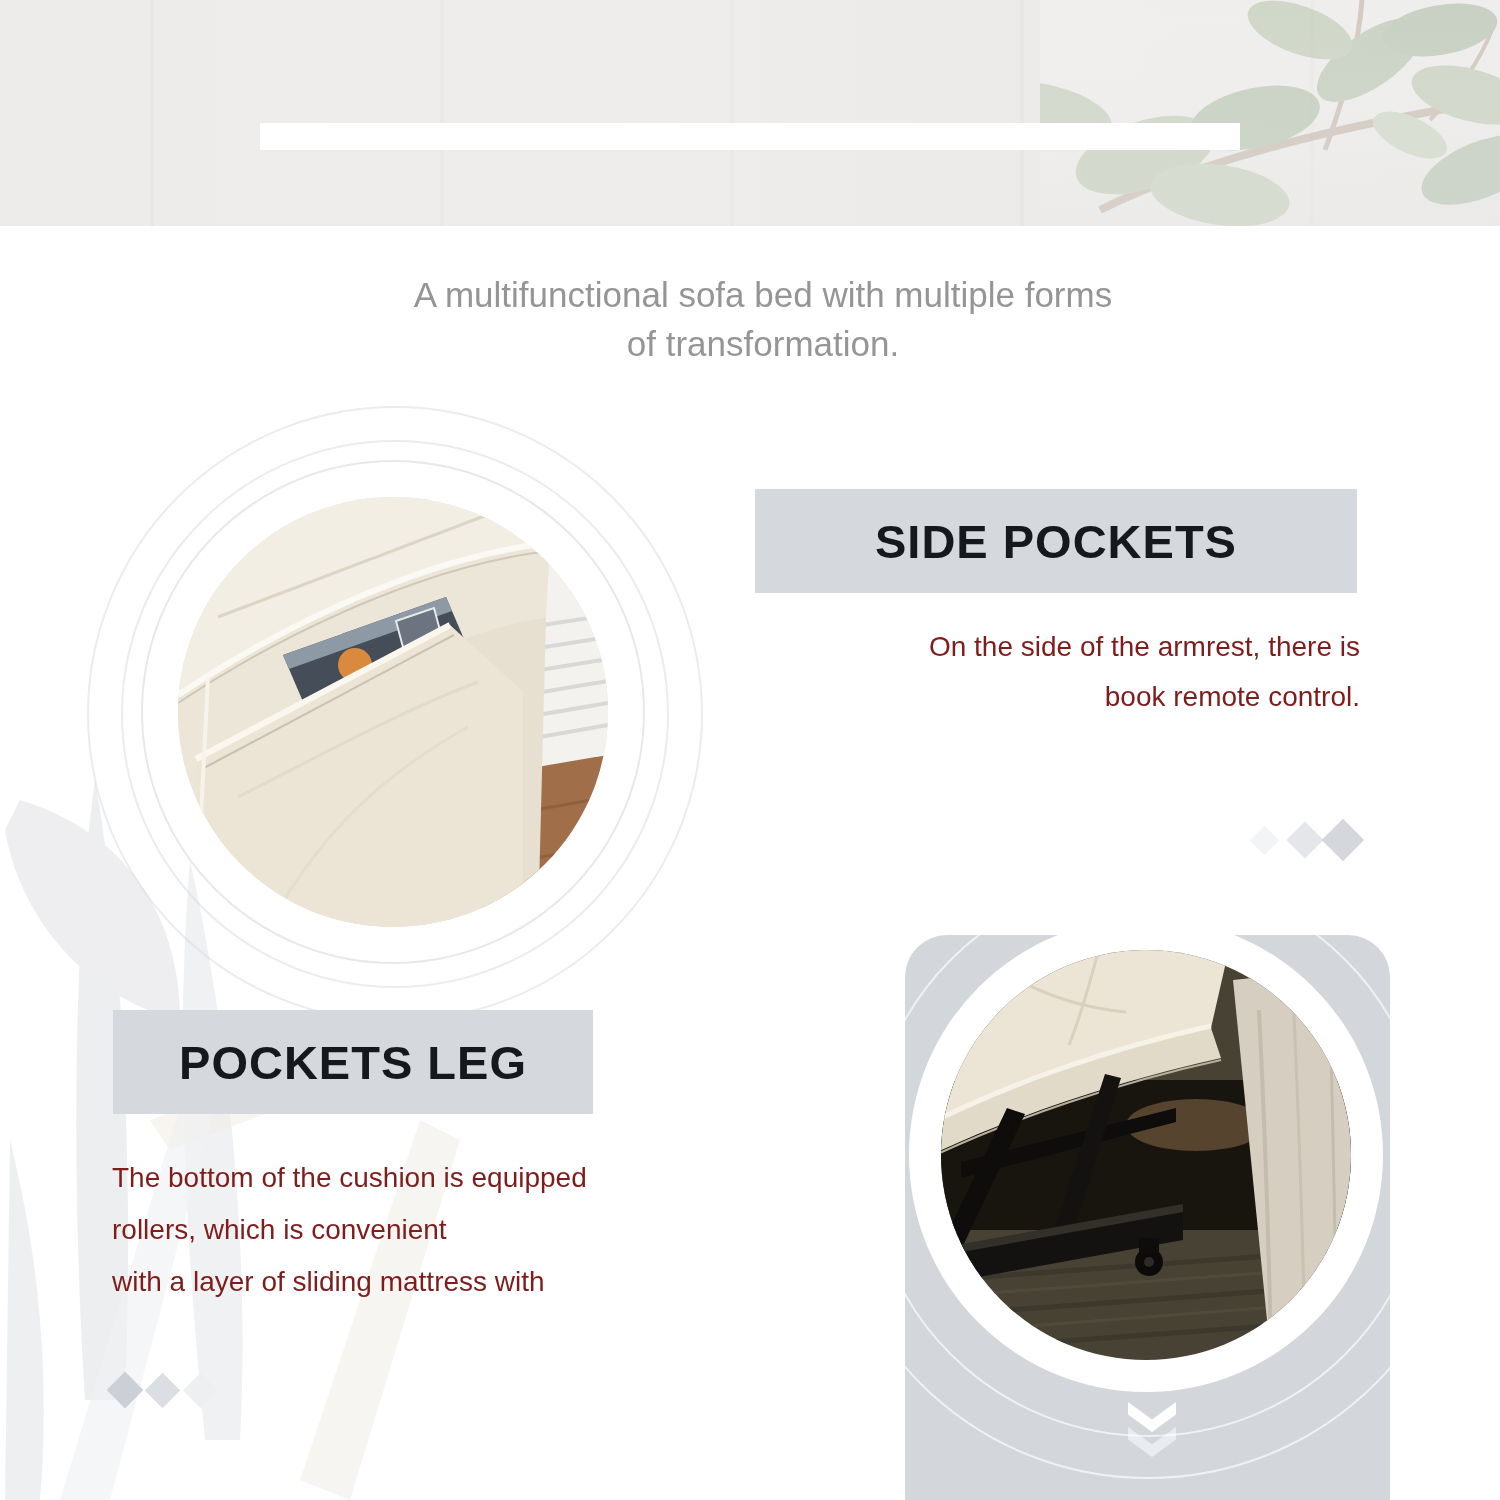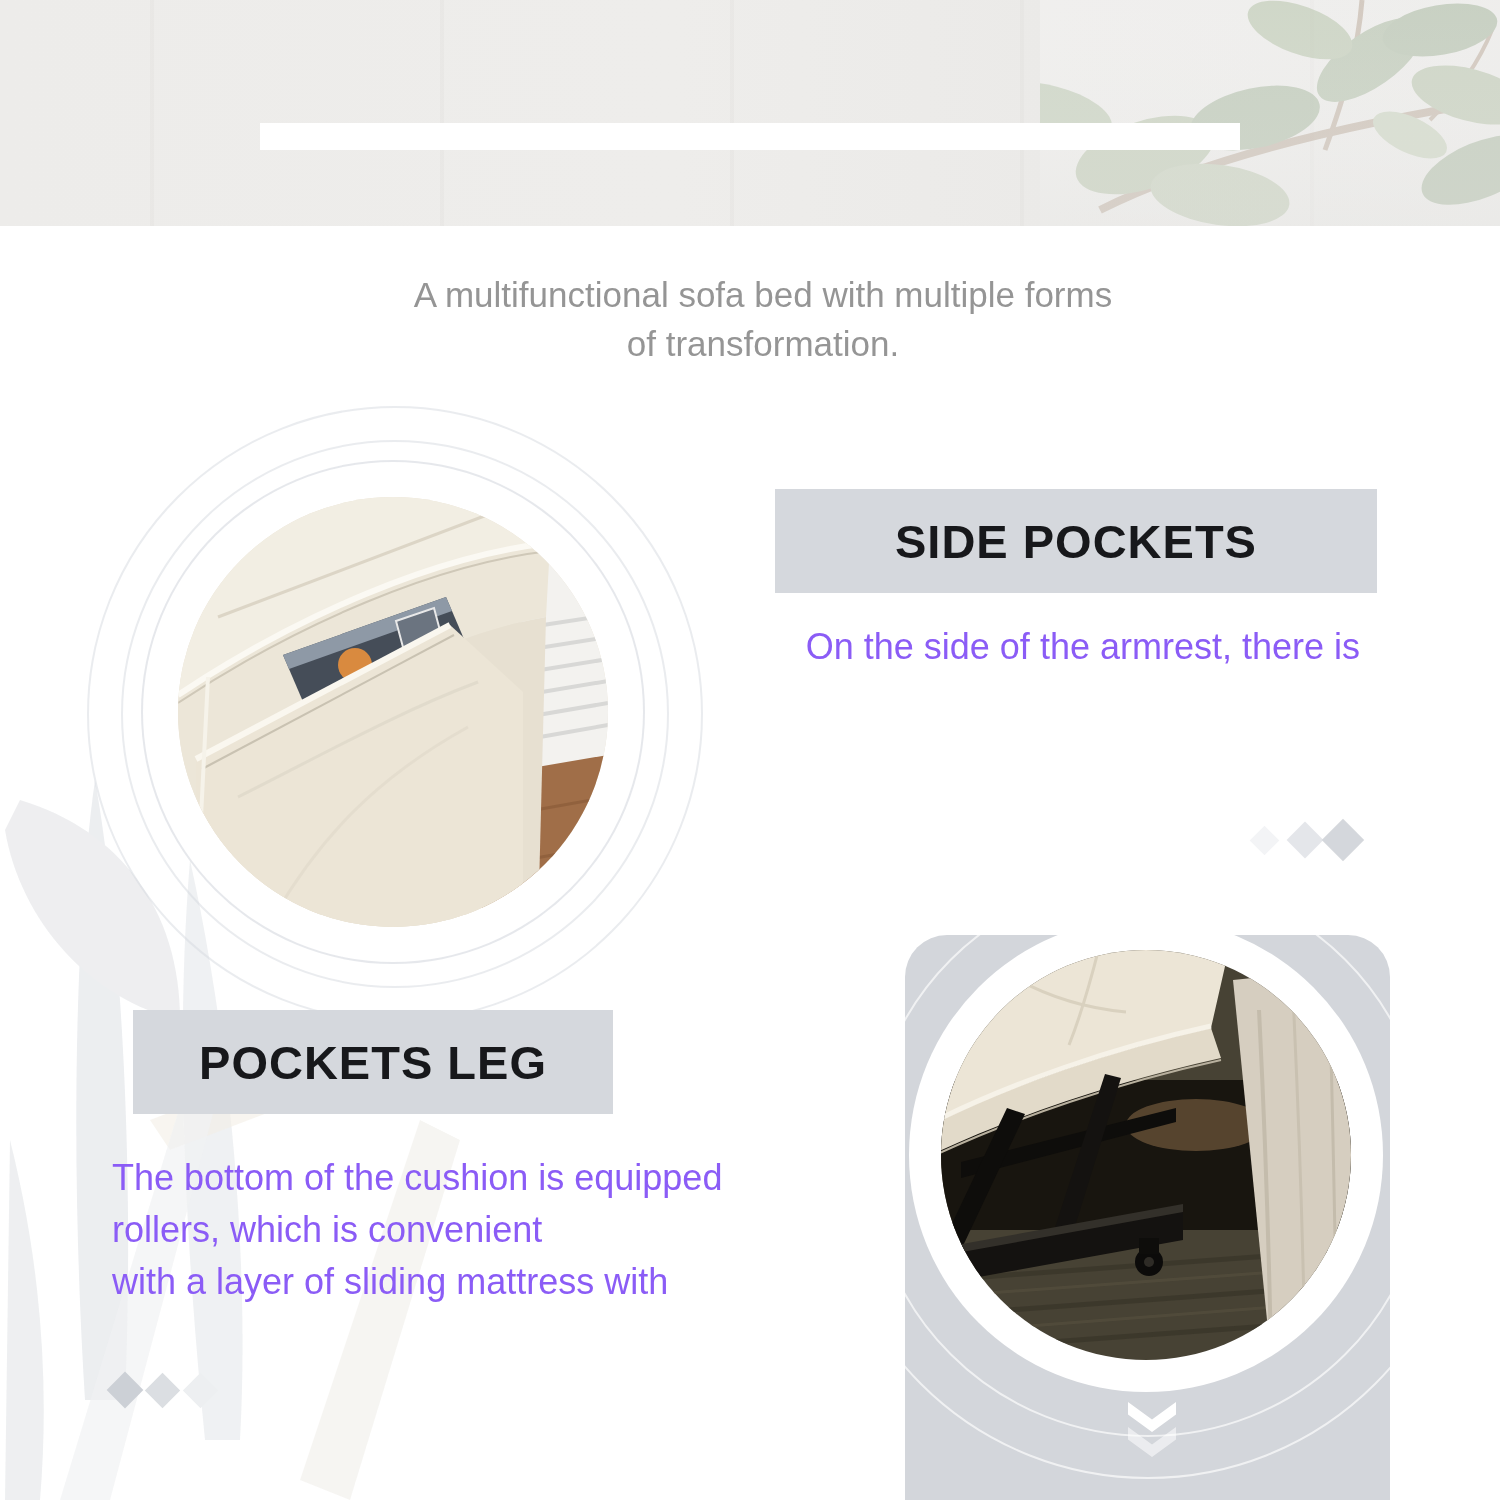--- a/index.html
+++ b/index.html
@@ -28,26 +28,26 @@
   }
   .title-wrap .tt{display:inline-block;transform:scaleX(.72);transform-origin:50% 50%;letter-spacing:4px;word-spacing:14px;}
   
   .intro{
     position:absolute;left:13px;top:270px;width:1500px;text-align:center;
     font-size:35px;line-height:49px;color:#959595;
   }
   
   .head-box{
     position:absolute;background:#d5d8dd;display:flex;align-items:center;justify-content:center;
-    font-weight:700;font-size:47px;letter-spacing:1px;color:#17181b;margin-left:20px;
+    font-weight:700;font-size:47px;letter-spacing:1px;color:#17181b;
   }
   .hb-side{left:755px;top:489px;width:602px;height:104px;}
   .hb-roller{left:113px;top:1010px;width:480px;height:104px;}
   
-  .para{position:absolute;font-size:36px;line-height:50px;color:#8b5cf6;}
+  .para{position:absolute;font-size:28px;line-height:50px;color:#7f1d1d;}
   .para-right{right:140px;top:622px;width:700px;text-align:right;}
   .para-left{left:112px;top:1152px;width:760px;text-align:left;line-height:52px;}
   
   .diamond{position:absolute;transform:rotate(45deg);}
   
   .ring-deco{position:absolute;border-radius:50%;border:2px solid rgba(214,218,224,.5);}
   .rd1{left:121px;top:440px;width:544px;height:544px;}
   .rd2{left:87px;top:406px;width:612px;height:612px;}
   .circle-left{
     position:absolute;left:143px;top:462px;width:500px;height:500px;border-radius:50%;
@@ -174,20 +174,21 @@
       <path d="M30,180 L18,420" stroke="#f6f3ea" stroke-width="4" fill="none"></path>
     </svg>
   </div>
 </div>
 
 <div class="head-box hb-side">
   <span>SIDE POCKETS</span>
 </div>
 <div class="para para-right">
   <div>On the side of the armrest, there is</div>
+  <div>book remote control.</div>
 </div>
 
 <div class="diamond" style="left:1254px;top:830px;width:21px;height:21px;background:#f3f4f6;"></div>
 <div class="diamond" style="left:1292px;top:827px;width:26px;height:26px;background:#e4e6ea;"></div>
 <div class="diamond" style="left:1328px;top:825px;width:30px;height:30px;background:#d4d7dc;"></div>
 
 <div class="head-box hb-roller">
   <span>POCKETS LEG</span>
 </div>
 <div class="para para-left">

